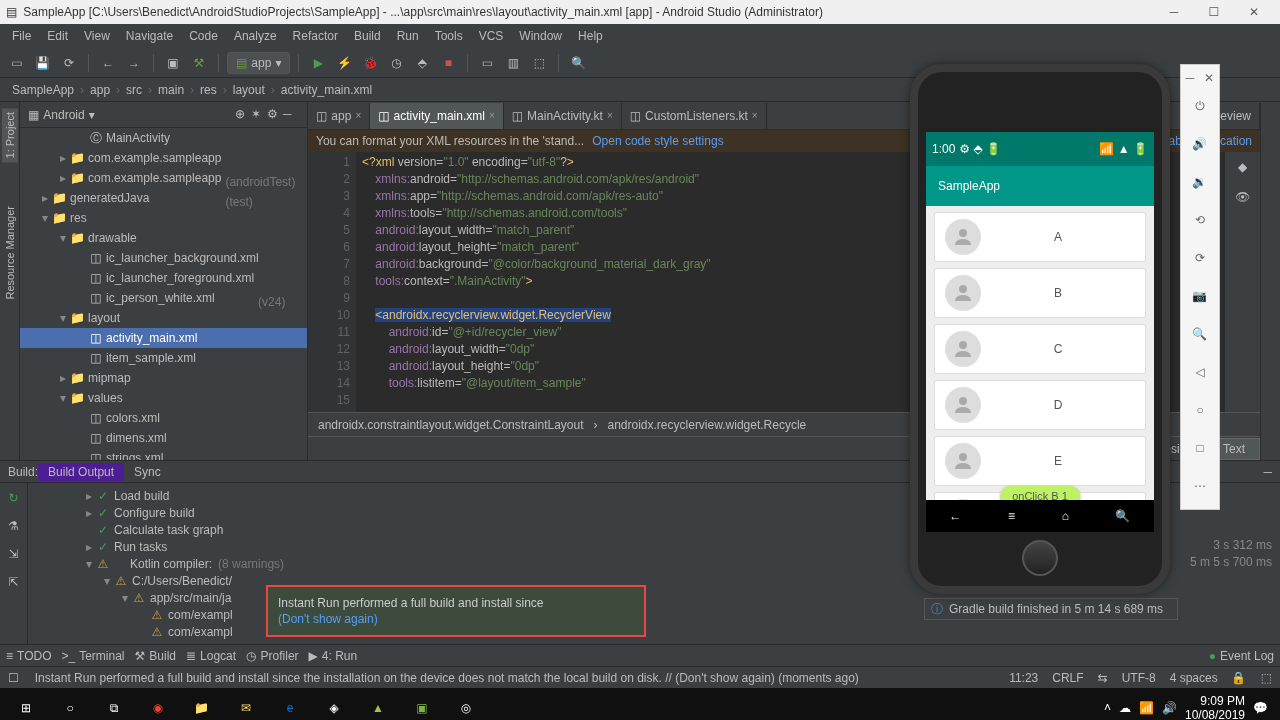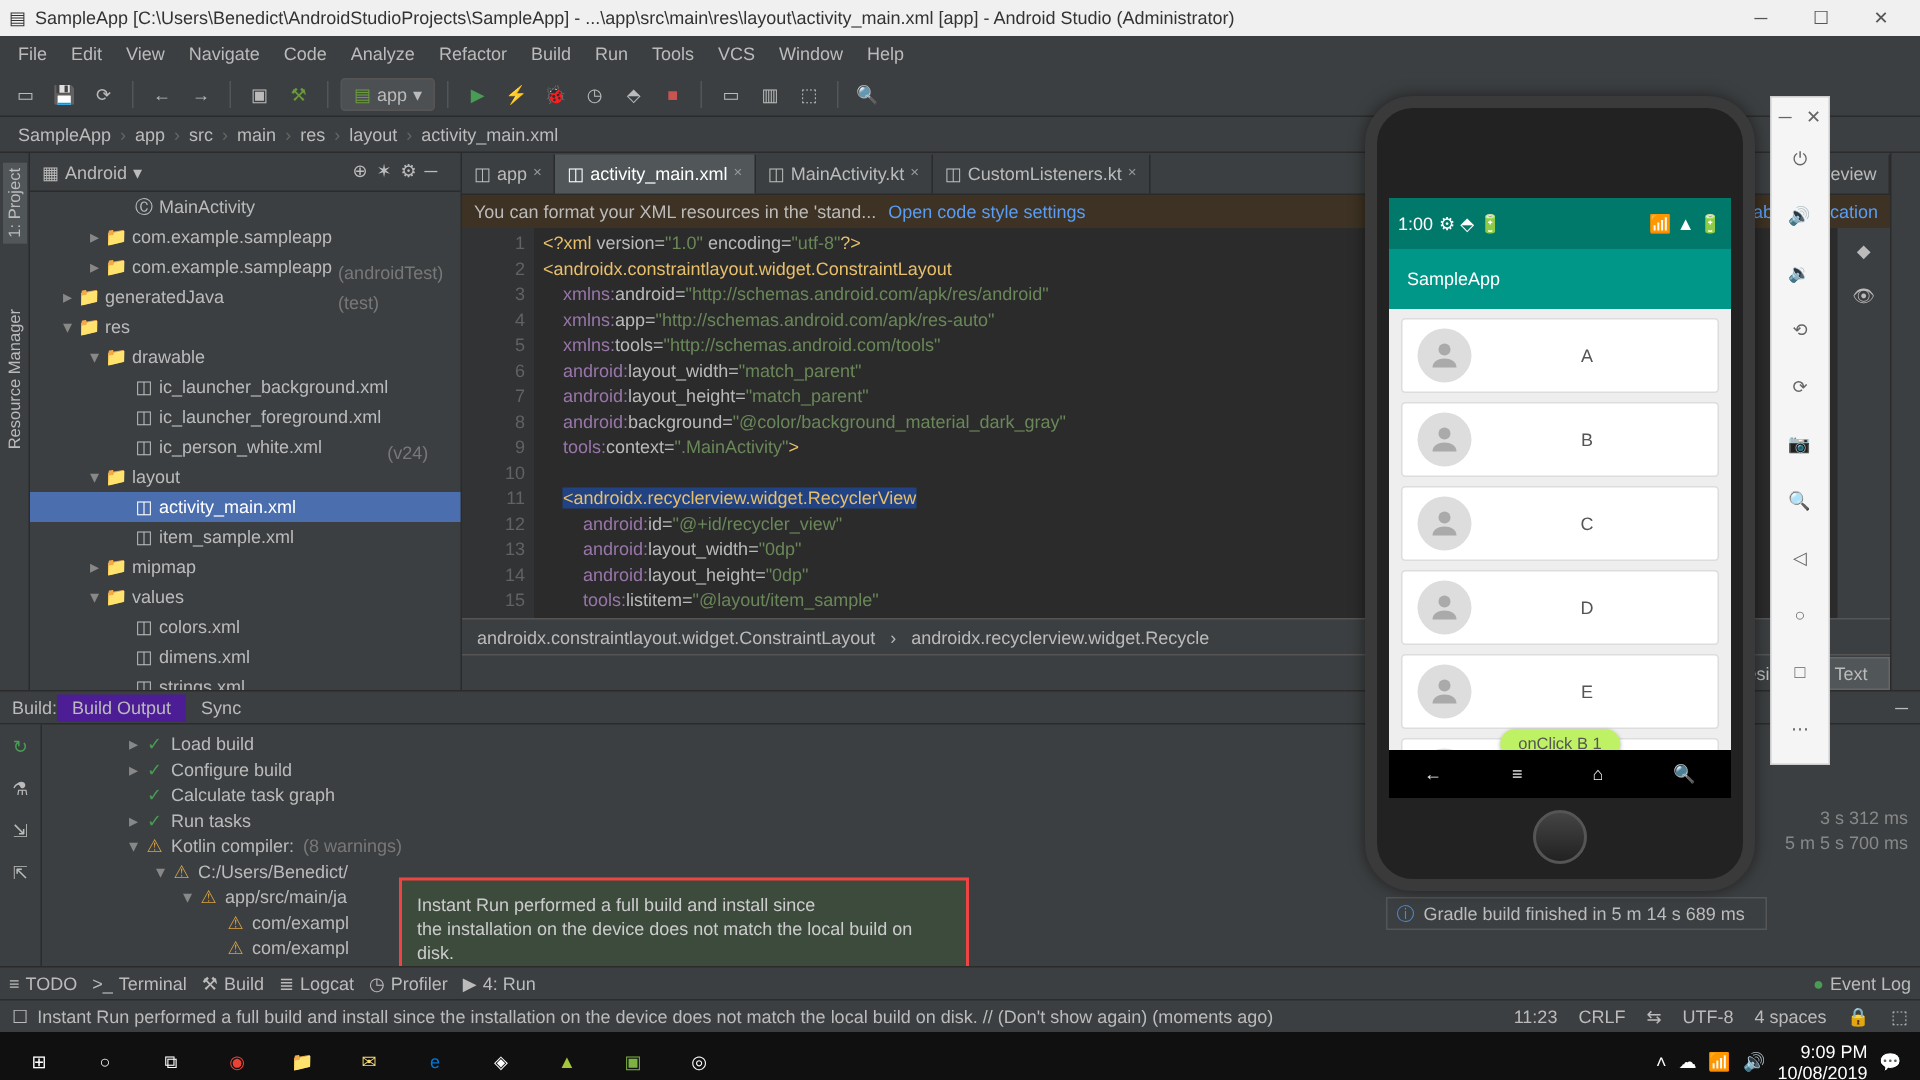--- a/index.html
+++ b/index.html
@@ -319,21 +319,20 @@
           <div>9</div>
           <div>10</div>
           <div>11</div>
           <div>12</div>
           <div>13</div>
           <div>14</div>
           <div>15</div>
         </div>
       <div class="code">
 <div class="line"><span class="tag">&lt;?xml</span> <span class="attr">version=</span><span class="str">"1.0"</span> <span class="attr">encoding=</span><span class="str">"utf-8"</span><span class="tag">?&gt;</span></div>
-<div class="line"><span class="tag">&lt;androidx.constraintlayout.widget.ConstraintLayout</span></div>
 <div class="line">    <span class="ns">xmlns:</span><span class="attr">android=</span><span class="str">"http://schemas.android.com/apk/res/android"</span></div>
 <div class="line">    <span class="ns">xmlns:</span><span class="attr">app=</span><span class="str">"http://schemas.android.com/apk/res-auto"</span></div>
 <div class="line">    <span class="ns">xmlns:</span><span class="attr">tools=</span><span class="str">"http://schemas.android.com/tools"</span></div>
 <div class="line">    <span class="ns">android:</span><span class="attr">layout_width=</span><span class="str">"match_parent"</span></div>
 <div class="line">    <span class="ns">android:</span><span class="attr">layout_height=</span><span class="str">"match_parent"</span></div>
 <div class="line">    <span class="ns">android:</span><span class="attr">background=</span><span class="str">"@color/background_material_dark_gray"</span></div>
 <div class="line">    <span class="ns">tools:</span><span class="attr">context=</span><span class="str">".MainActivity"</span><span class="tag">&gt;</span></div>
 <div class="line"></div>
 <div class="line">    <span class="hl"><span class="tag">&lt;androidx.recyclerview.widget.RecyclerView</span></span></div>
 <div class="line">        <span class="ns">android:</span><span class="attr">id=</span><span class="str">"@+id/recycler_view"</span></div>
@@ -372,21 +371,20 @@
   <div class="bpbody">
     <div class="bpside">
       <div class="tbtn" style="color:#499c54">↻</div>
       <div class="tbtn">⚗</div>
       <div class="tbtn">⇲</div>
       <div class="tbtn">⇱</div>
     </div>
     <div class="bptree" id="bptree">
       <div class="tooltip">
         <div>Instant Run performed a full build and install since</div>
-        <div>the installation on the device does not match the local build on disk.</div>
         <span class="link">(Don't show again)</span>
       </div>
     <div class="brow" style="padding-left: 58px;">
           <span class="arrow">▸</span>
           <span class="icon"><span style="color:#499c54">✓</span></span>
           <span style="margin-left:4px">Load build</span>
         </div>
         <div class="brow" style="padding-left: 58px;">
           <span class="arrow">▸</span>
           <span class="icon"><span style="color:#499c54">✓</span></span>
@@ -398,21 +396,21 @@
           <span style="margin-left:4px">Calculate task graph</span>
         </div>
         <div class="brow" style="padding-left: 58px;">
           <span class="arrow">▸</span>
           <span class="icon"><span style="color:#499c54">✓</span></span>
           <span style="margin-left:4px">Run tasks</span>
         </div>
         <div class="brow" style="padding-left: 58px;">
           <span class="arrow">▾</span>
           <span class="icon"><span style="color:#d9a343">⚠</span></span>
-          <span style="margin-left:4px">Kotlin compiler:</span>
+          <span style="margin-left:20px">Kotlin compiler:</span>
           <span style="color:#787878;margin-left:6px">(8 warnings)</span>
         </div>
         <div class="brow" style="padding-left: 76px;">
           <span class="arrow">▾</span>
           <span class="icon"><span style="color:#d9a343">⚠</span></span>
           <span style="margin-left:4px">C:/Users/Benedict/</span>
         </div>
         <div class="brow" style="padding-left: 94px;">
           <span class="arrow">▾</span>
           <span class="icon"><span style="color:#d9a343">⚠</span></span>
@@ -466,21 +464,21 @@
     </div>
     <div class="spacer"></div>
     <div class="tab">
       <span style="color:#499c54">●</span>
       <span>Event Log</span>
     </div>
   </div>
 
 <div class="statusbar">
   <span>☐</span>
-  <span style="margin-left:6px">Instant Run performed a full build and install since the installation on the device does not match the local build on disk. // (Don't show again) (moments ago)</span>
+  <span style="margin-left:16px">Instant Run performed a full build and install since the installation on the device does not match the local build on disk. // (Don't show again) (moments ago)</span>
   <div class="spacer"></div>
   <span class="item">11:23</span>
   <span class="item">CRLF</span>
   <span class="item">⇆</span>
   <span class="item">UTF-8</span>
   <span class="item">4 spaces</span>
   <span class="item">🔒</span>
   <span class="item">⬚</span>
 </div>
 

